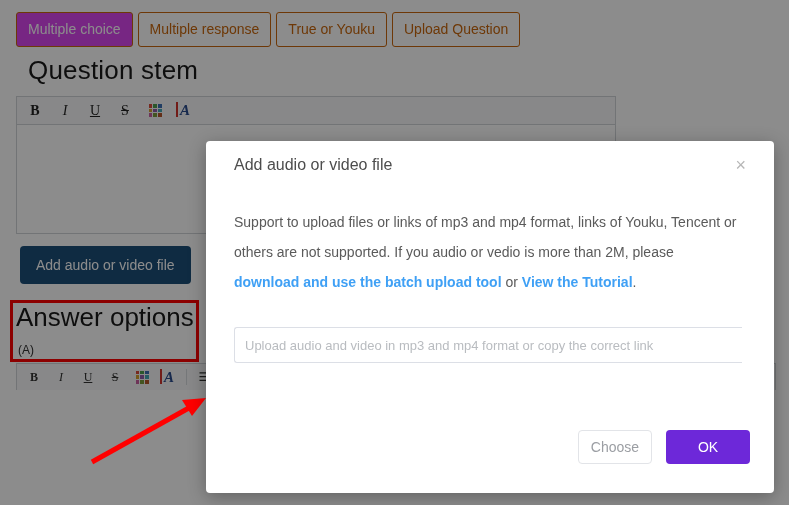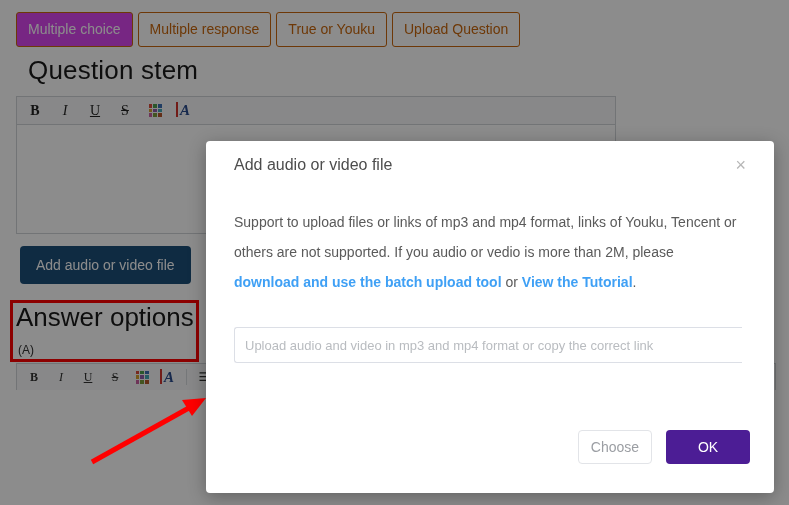--- a/index.html
+++ b/index.html
@@ -320,21 +320,21 @@
     background: #ffffff;
     border: 1px solid #e2e4e8;
     border-radius: 4px;
     color: #9b9ea3;
     font-size: 14px;
     cursor: pointer;
     font-family: "Liberation Sans", sans-serif;
   }
   .btn-ok {
     width: 84px; height: 34px;
-    background: #4c1d95;
+    background: #6d28d9;
     border: none;
     border-radius: 4px;
     color: #ffffff;
     font-size: 14px;
     cursor: pointer;
     font-family: "Liberation Sans", sans-serif;
   }
 </style>
 </head>
 <body>

